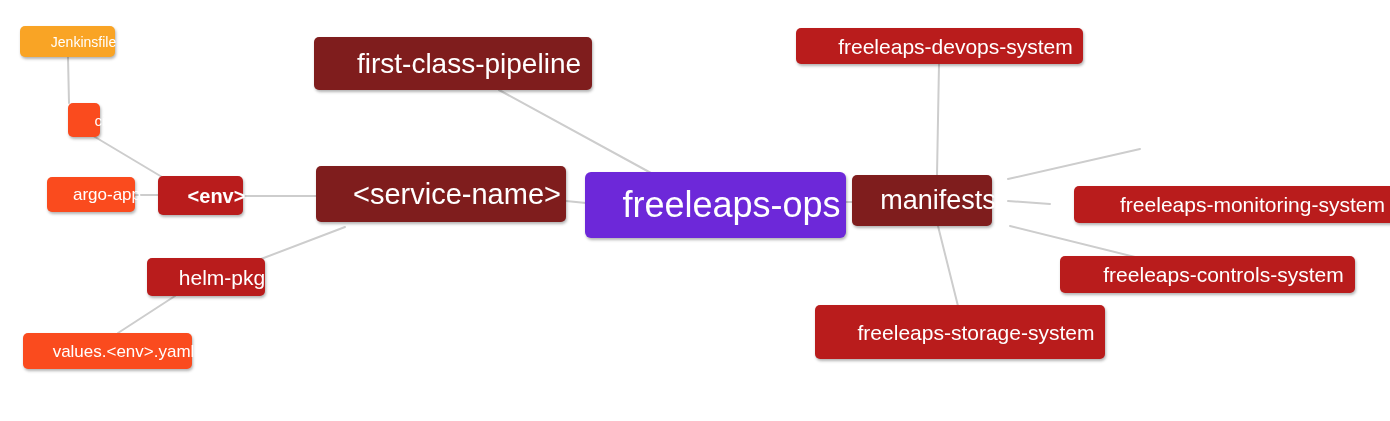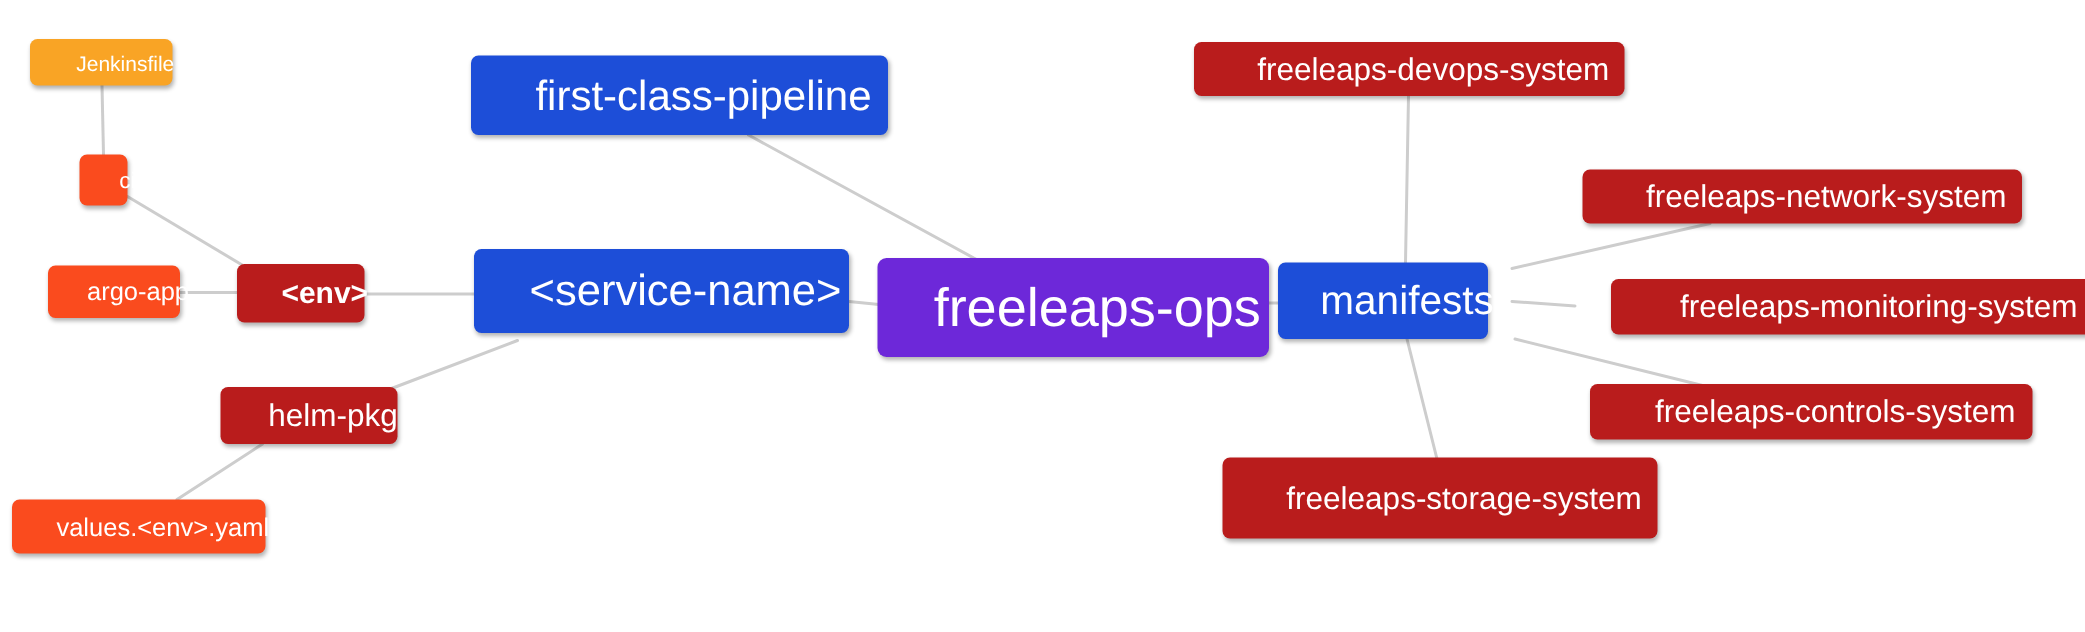--- a/index.html
+++ b/index.html
@@ -28,23 +28,23 @@
     justify-content: center;
     color: #ffffff;
     border-radius: 5px;
     box-shadow: 1px 2px 3px rgba(0,0,0,0.30);
     white-space: nowrap;
     box-sizing: border-box;
     cursor: default;
     line-height: 1;
     padding-left: 32px;
   }
-  .node.blue  { background: #1d4ed8; }
+  .node.blue  { background: #7f1d1d; }
   .node.green { background: #b91c1c; }
-  .node.red   { background: #fa4b1e; }
+  .node.red   { background: #fa4b1e; margin-left: 15px; }
   .node.amber { background: #f9a425; }
   .node.dark  { background: #6d28d9; border-radius: 6px; }
 </style>
 </head>
 <body>
 
 <div class="canvas">
 
   <svg class="edges" viewBox="0 0 1390 421">
     <line x1="68" y1="57" x2="69" y2="103"></line>
@@ -67,18 +67,17 @@
   <div class="node red" style="left:53px;   top:103px; width:32px;  height:34px; font-size:15px;">ci</div>
   <div class="node red" style="left:32px;   top:177px; width:88px;  height:35px; font-size:17px;">argo-app</div>
   <div class="node green" style="left:158px;  top:176px; width:85px;  height:39px; font-size:20px;font-weight:bold;">&lt;env&gt;</div>
   <div class="node green" style="left:147px;  top:258px; width:118px; height:38px; font-size:21px;">helm-pkg</div>
   <div class="node red" style="left:8px;    top:333px; width:169px; height:36px; font-size:17px;">values.&lt;env&gt;.yaml</div>
   <div class="node blue" style="left:314px;  top:37px;  width:278px; height:53px; font-size:28px;">first-class-pipeline</div>
   <div class="node blue" style="left:316px;  top:166px; width:250px; height:56px; font-size:29px;">&lt;service-name&gt;</div>
   <div class="node dark" style="left:585px;  top:172px; width:261px; height:66px; font-size:36px;">freeleaps-ops</div>
   <div class="node blue" style="left:852px;  top:175px; width:140px; height:51px; font-size:27px;">manifests</div>
   <div class="node green" style="left:796px;  top:28px;  width:287px; height:36px; font-size:21px;">freeleaps-devops-system</div>
-  <div class="node green" style="left:1055px; top:113px; width:293px; height:36px; font-size:21px;">freeleaps-network-system</div>
   <div class="node green" style="left:1050px; top:186px; width:325px; height:37px; font-size:21px;margin-left:24px;">freeleaps-monitoring-system</div>
   <div class="node green" style="left:1060px; top:256px; width:295px; height:37px; font-size:21px;">freeleaps-controls-system</div>
   <div class="node green" style="left:815px;  top:305px; width:290px; height:54px; font-size:21px;">freeleaps-storage-system</div>
 
 </div>
 
 </body></html>

